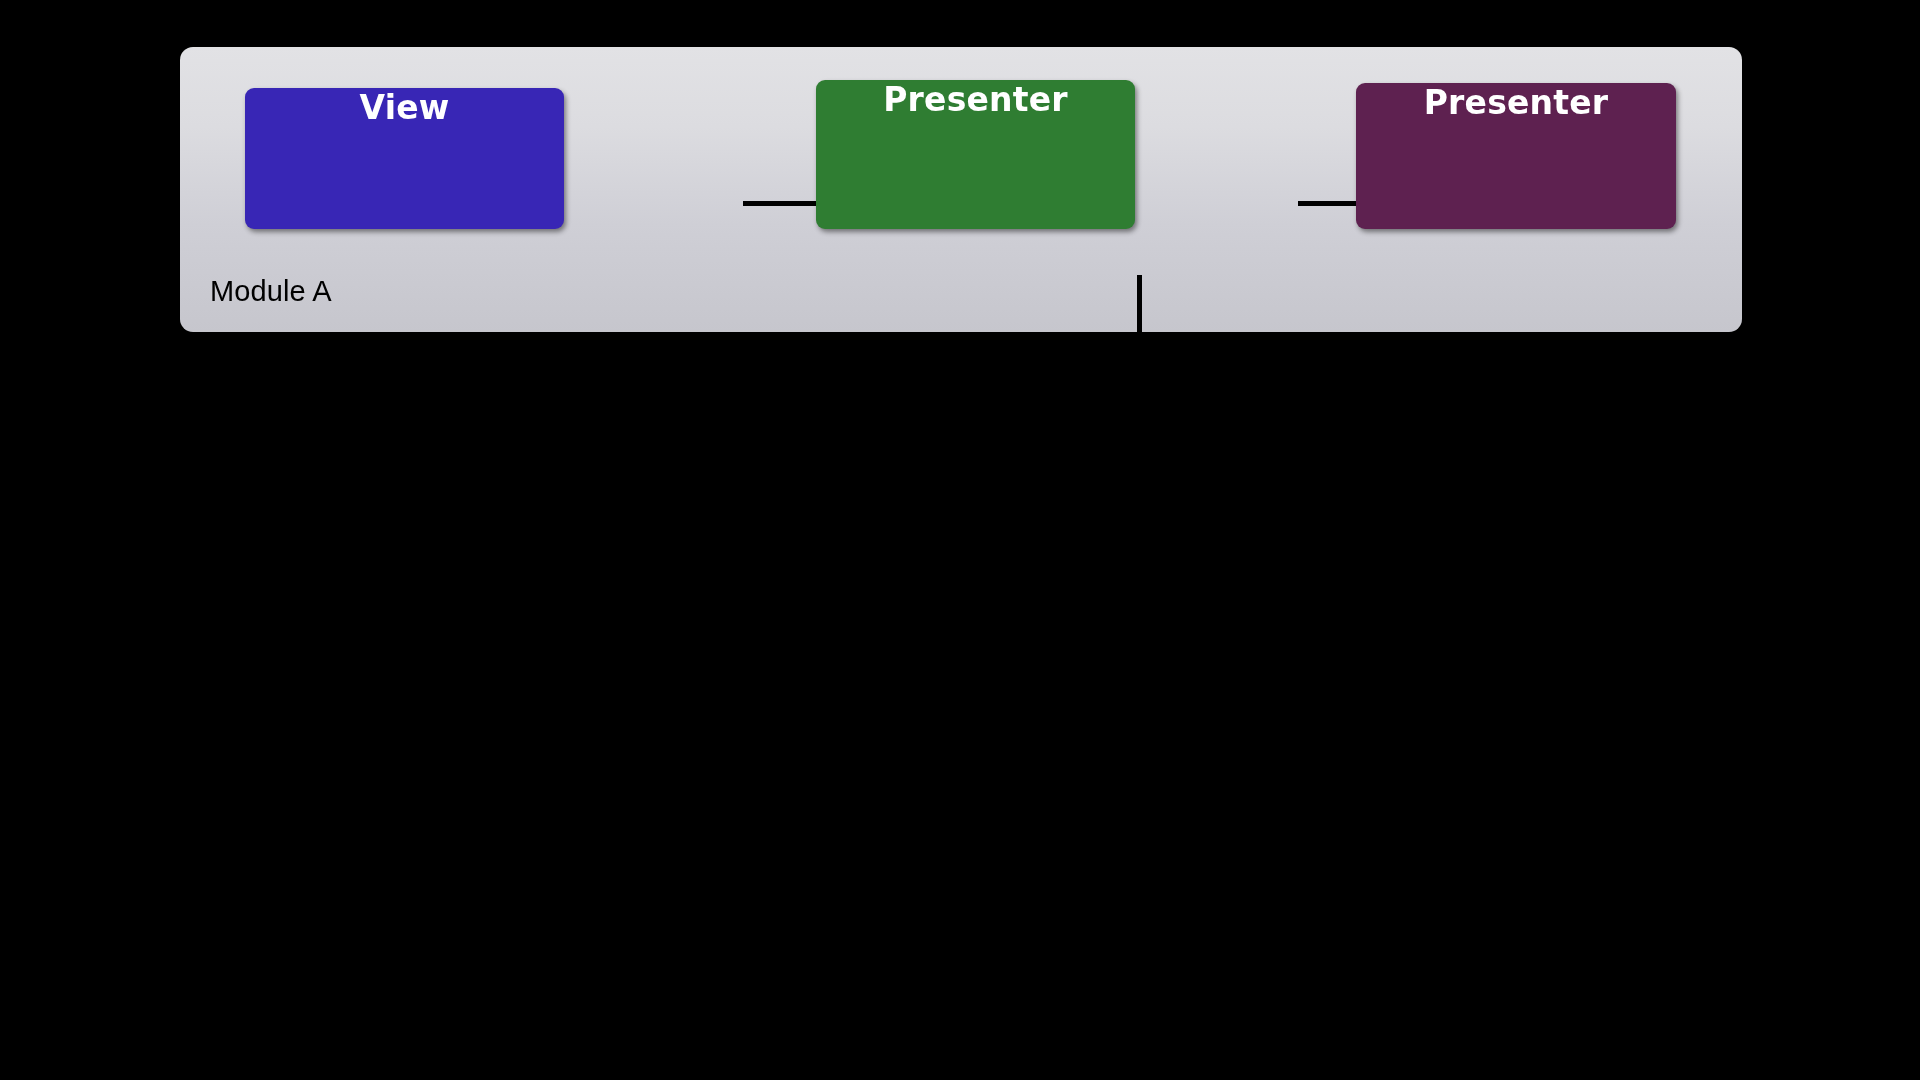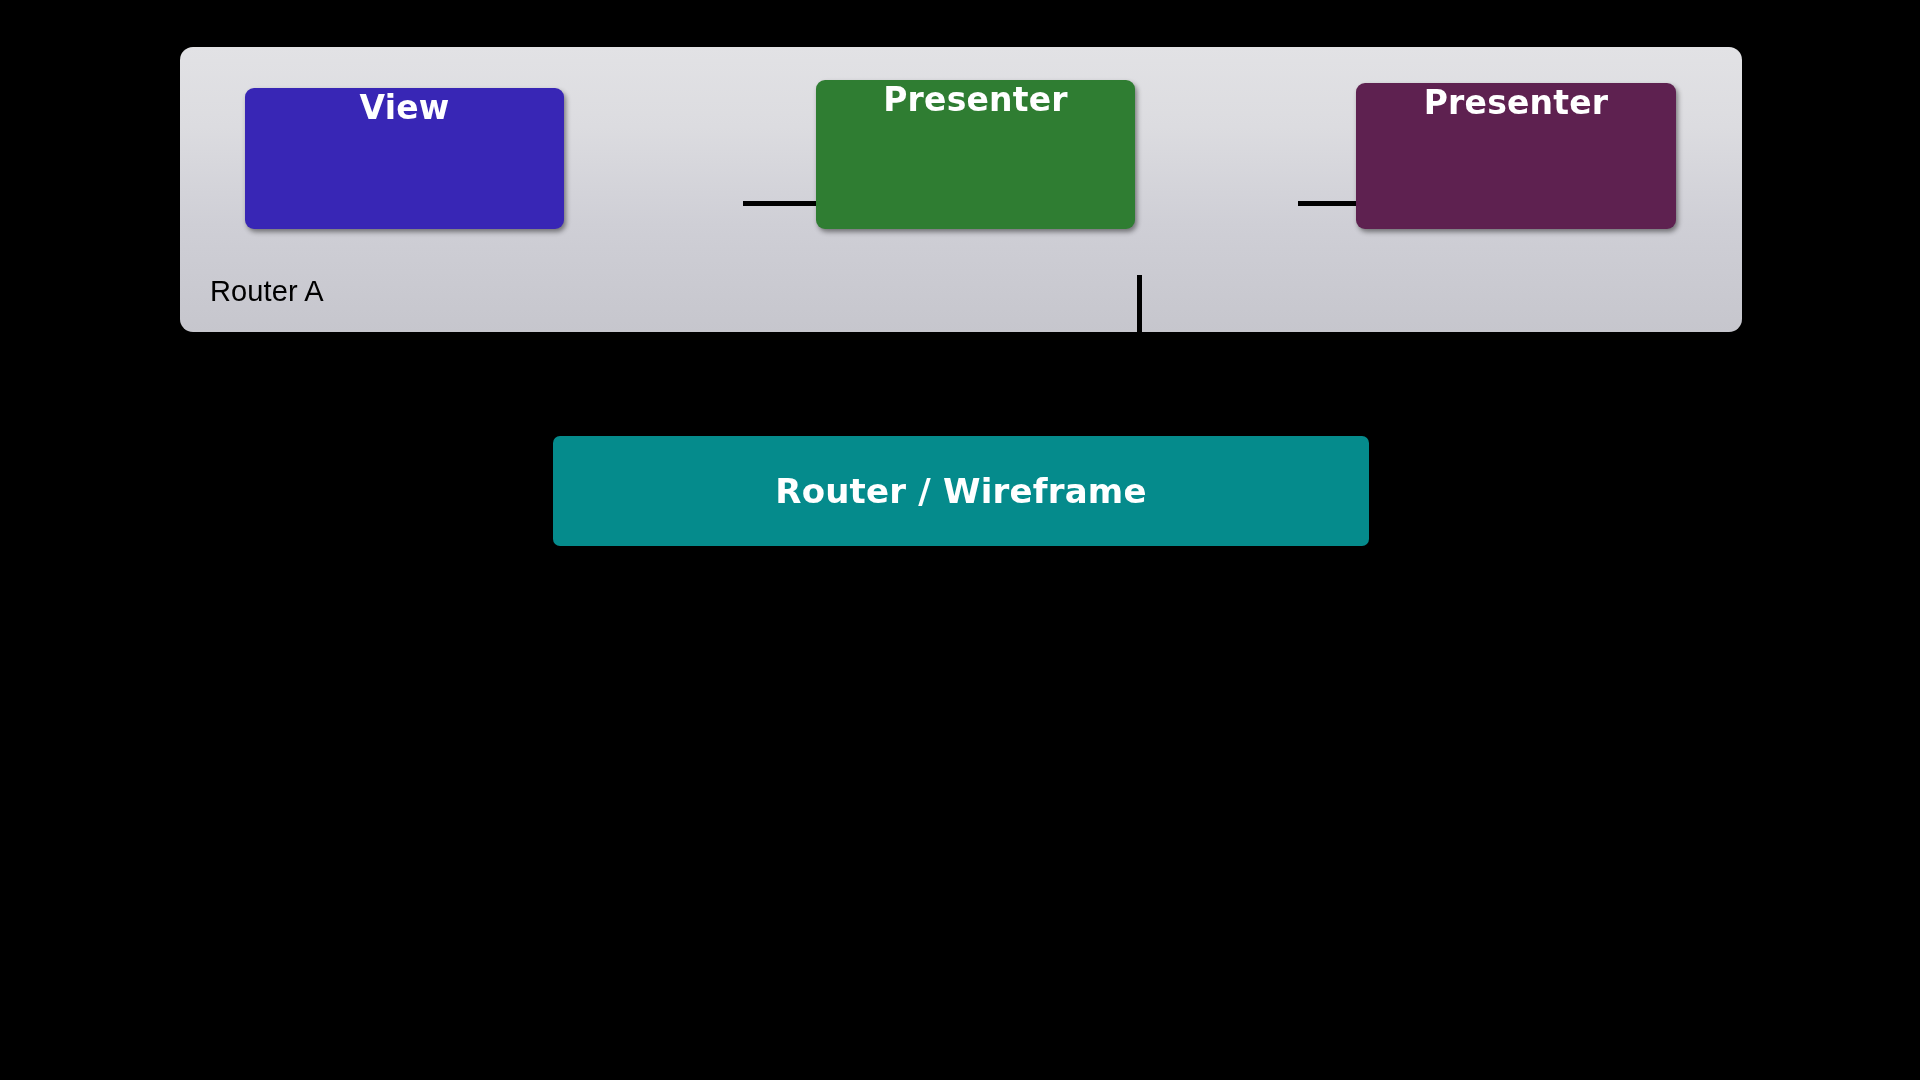--- a/index.html
+++ b/index.html
@@ -136,32 +136,29 @@
 <div id="canvas">
 
   <div class="module-panel">
 
     <div class="connector connector-h conn-view-presenter"></div>
 
     <div class="connector connector-h conn-presenter-interactor"></div>
 
     <div class="connector connector-v conn-presenter-down"></div>
 
-    <div class="module-label">Router A</div>
+    <div class="module-label">Module A</div>
   </div>
 
   <div class="node node-view" style="background:#3826b5">
     <span class="node-label">View</span>
   </div>
 
   <div class="node node-presenter" style="background:#2f7d32">
     <span class="node-label">Presenter</span>
   </div>
 
   <div class="node node-interactor" style="background:#5e2150">
     <span class="node-label">Presenter</span>
   </div>
 
-  <div class="node-router" style="background:#058b8c">
-    <span class="node-label">Router / Wireframe</span>
-  </div>
 
 </div>
 
 </body></html>

